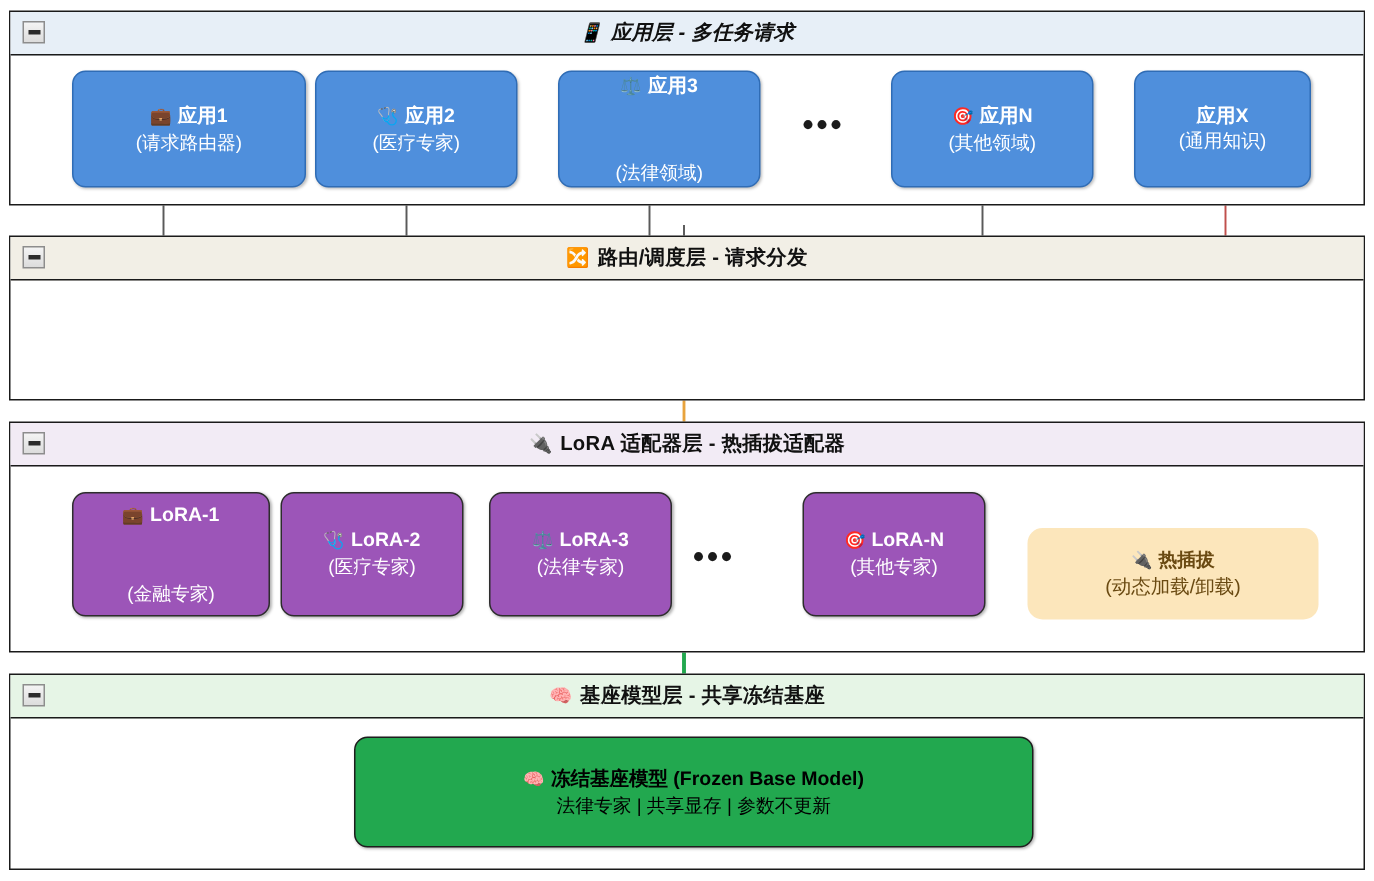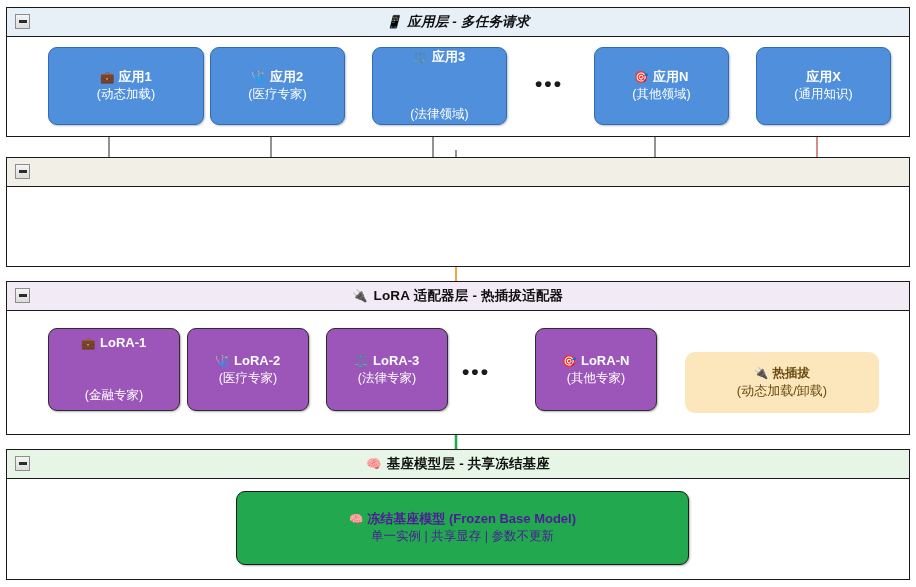--- a/index.html
+++ b/index.html
@@ -86,21 +86,21 @@
   }
   .n-lora {
     background: #9c55b8;
     border: 1.8px solid #2d2d2d;
     color: #ffffff;
     box-shadow: 1px 1px 2px rgba(0,0,0,.3);
   }
   .n-base {
     background: #22a84f;
     border: 1.8px solid #1d1d1d;
-    color: #4c1d95;
+    color: #000000;
     box-shadow: 1px 1px 2px rgba(0,0,0,.3);
   }
   .n-note {
     background: #fce6bb;
     border: none;
     border-radius: 10px;
     color: #6a4a12;
   }
   .n-note .l1 { font-weight: bold; font-size: 12.5px; }
   .n-note .l2 { font-size: 13px; text-align: center; }
@@ -159,21 +159,21 @@
         <span class="ticon">📱</span><span>应用层 - 多任务请求</span>
       </div>
     </div>
 
     <div class="layer-body" style="height:98px;">
 
       <div class="node n-app" style="left:41px; top:10px; width:156px; height:78px;">
         <div class="l1">
           <span class="ticon">💼</span><span>应用1</span>
         </div>
-        <div class="l2">(动态加载)</div>
+        <div class="l2">(请求路由器)</div>
       </div>
 
       <div class="node n-app" style="left:203px; top:10px; width:135px; height:78px;">
         <div class="l1">
           <span class="ticon">🩺</span><span>应用2</span>
         </div>
         <div class="l2">(医疗专家)</div>
       </div>
 
       <div class="node n-app" style="left:365px; top:10px; width:135px; height:78px;gap:40px;">
@@ -185,32 +185,35 @@
 
       <div class="ellipsis" style="left:528px; top:36px;">•••</div>
 
       <div class="node n-app" style="left:587px; top:10px; width:135px; height:78px;">
         <div class="l1">
           <span class="ticon">🎯</span><span>应用N</span>
         </div>
         <div class="l2">(其他领域)</div>
       </div>
 
-      <div class="node n-app" style="left:749px; top:10px; width:135px; height:78px;">
+      <div class="node n-app" style="left:749px; top:10px; width:118px; height:78px;">
         <div class="l1">应用X</div>
         <div class="l2">(通用知识)</div>
       </div>
     </div>
   </div>
 
   <div class="layer" style="left:6px; top:157px; width:904px; height:110px;">
     <div class="layer-head head-route">
       <div class="collapse">
           <i></i>
         </div>
+      <div class="layer-title">
+        <span class="ticon">🔀</span><span>路由/调度层 - 请求分发</span>
+      </div>
     </div>
   </div>
 
   <div class="layer" style="left:6px; top:281px; width:904px; height:154px;">
     <div class="layer-head head-lora">
       <div class="collapse">
           <i></i>
         </div>
       <div class="layer-title">
         <span class="ticon">🔌</span><span>LoRA 适配器层 - 热插拔适配器</span>
@@ -264,18 +267,18 @@
         </div>
       <div class="layer-title">
         <span class="ticon">🧠</span><span>基座模型层 - 共享冻结基座</span>
       </div>
     </div>
     <div class="layer-body" style="height:99px;">
       <div class="node n-base" style="left:229px; top:12px; width:453px; height:74px;">
         <div class="l1">
           <span class="ticon">🧠</span><span>冻结基座模型 (Frozen Base Model)</span>
         </div>
-        <div class="l2">单一实例 | 共享显存 | 参数不更新</div>
+        <div class="l2">法律专家 | 共享显存 | 参数不更新</div>
       </div>
     </div>
   </div>
 
 </div>
 
 </body></html>

